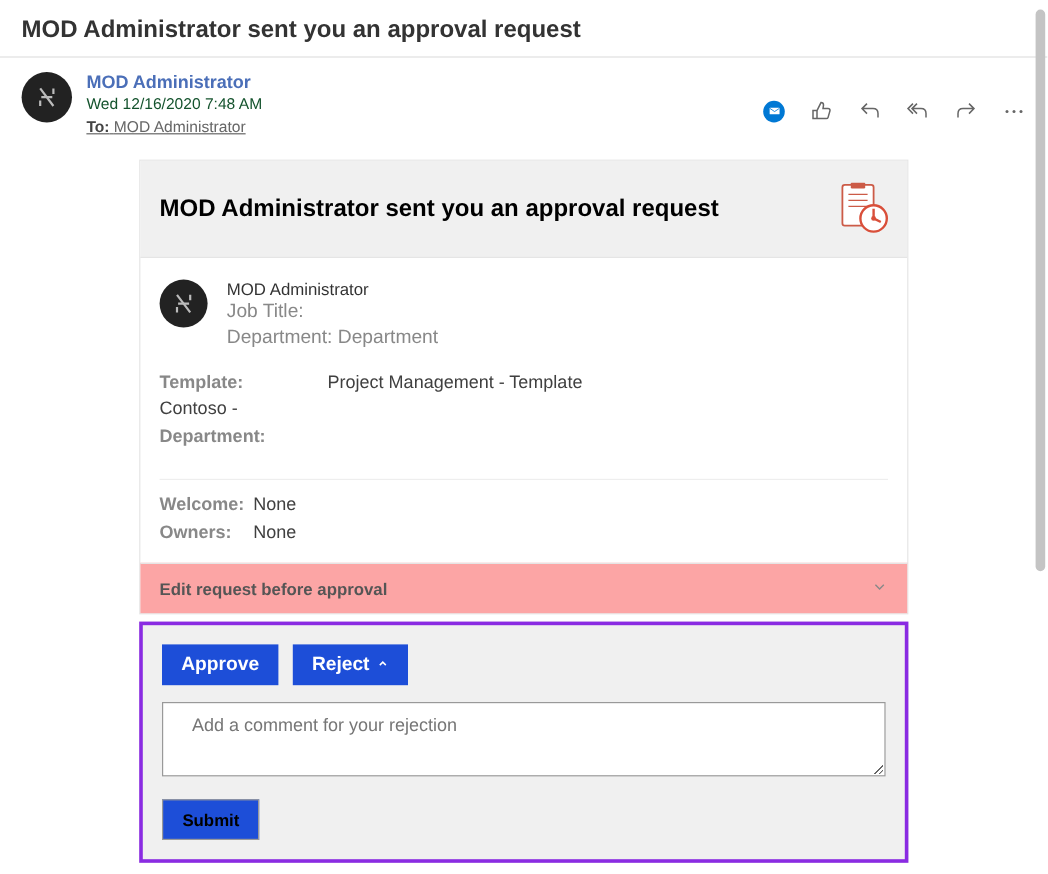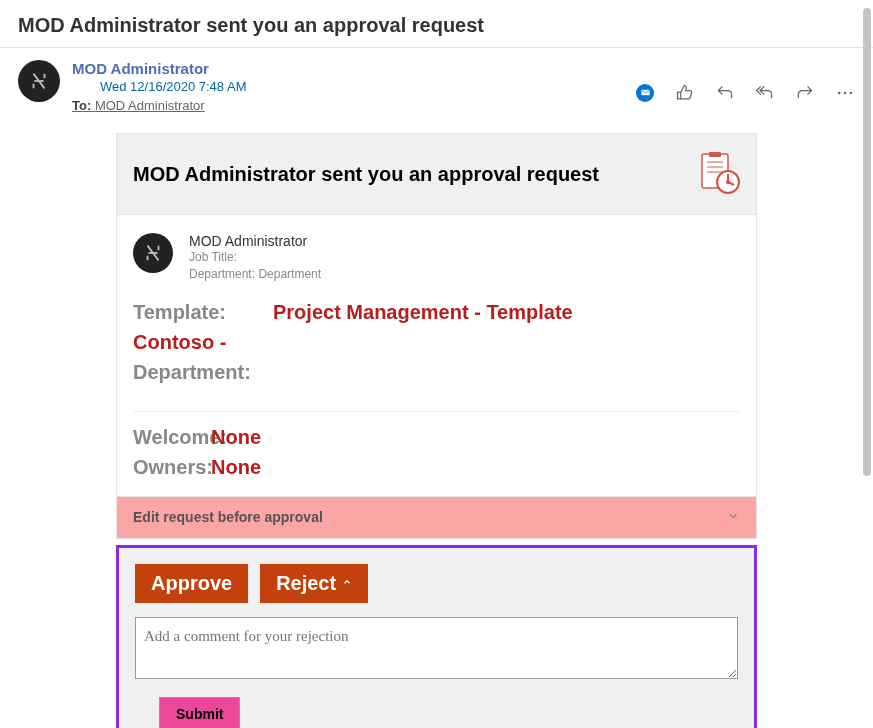--- a/index.html
+++ b/index.html
@@ -42,24 +42,23 @@
     flex-shrink: 0;
   }
   .avatar svg { width: 22px; height: 22px; }
   .sender-name {
     color: #4b6fb8;
     font-size: 15px;
     font-weight: 600;
     margin-bottom: 2px;
   }
   .timestamp {
-    color: #0369a1;
+    color: #14532d;
     font-size: 13px;
     margin-bottom: 4px;
-    margin-left: 28px;
   }
   .to-line {
     color: #666;
     font-size: 13px;
     text-decoration: underline;
   }
   .to-line b { color: #444; font-weight: 600; }
   .toolbar {
     display: flex;
     gap: 20px;
@@ -109,36 +108,36 @@
     width: 40px; height: 44px;
     position: relative;
   }
   .requester {
     display: flex;
     gap: 16px;
     padding: 18px 16px 14px 16px;
   }
   .requester .avatar { width: 40px; height: 40px; }
   .requester-name { font-size: 14px; color: #333; }
-  .requester-meta { font-size: 12px; color: #888; line-height: 1.4; }
+  .requester-meta { font-size: 16px; color: #888; line-height: 1.4; }
   .details {
     padding: 0 16px 14px 16px;
   }
   .details-row {
     display: flex;
-    font-size: 20px;
+    font-size: 15px;
     line-height: 1.5;
   }
   .details-label {
     width: 140px;
     color: #888;
     font-weight: 600;
     flex-shrink: 0;
   }
-  .details-value { color: #b91c1c; font-weight: bold; }
+  .details-value { color: #404040; }
   .thin-divider {
     border: none;
     border-top: 1px solid #eee;
     margin: 10px 16px;
   }
   .members-block { padding: 0 16px 14px 16px; }
   .members-block .details-row .details-label { width: 78px; }
   .edit-row {
     background: #fca5a5;
     padding: 12px 16px;
@@ -154,52 +153,51 @@
   .chevron { color: #888; }
 
   .action-panel {
     background: #f0f0f0;
     border: 3px solid #8a2be2;
     padding: 16px;
     margin-top: 6px;
   }
   .btn-row { display: flex; gap: 12px; margin-bottom: 14px; }
   .btn {
-    background: #c2410c;
+    background: #1d4ed8;
     color: #fff;
     border: none;
     padding: 8px 16px;
-    font-size: 20px;
+    font-size: 16px;
     font-weight: 600;
     cursor: pointer;
     display: flex;
     align-items: center;
     gap: 6px;
   }
   .btn .chev-up { font-size: 11px; }
   .comment-box {
     width: 100%;
     background: #fff;
     border: 1px solid #999;
-    padding: 10px 8px;
-    font-family: Liberation Serif, serif;
+    padding: 10px 24px;
+    font-family: Liberation Sans, sans-serif;
     font-size: 15px;
     resize: both;
     height: 62px;
     margin-bottom: 14px;
   }
   .comment-box::placeholder { color: #767676; }
   .submit-btn {
-    background: #ec4899;
+    background: #1d4ed8;
     border: 1px solid #999;
     padding: 8px 16px;
     font-size: 14px;
     font-weight: 600;
     cursor: pointer;
-    margin-left: 24px;
   }
   .footer-text {
     text-align: center;
     color: #666;
     font-size: 14px;
     padding-top: 30px;
   }
   .scrollbar {
     position: absolute;
     right: 2px;

